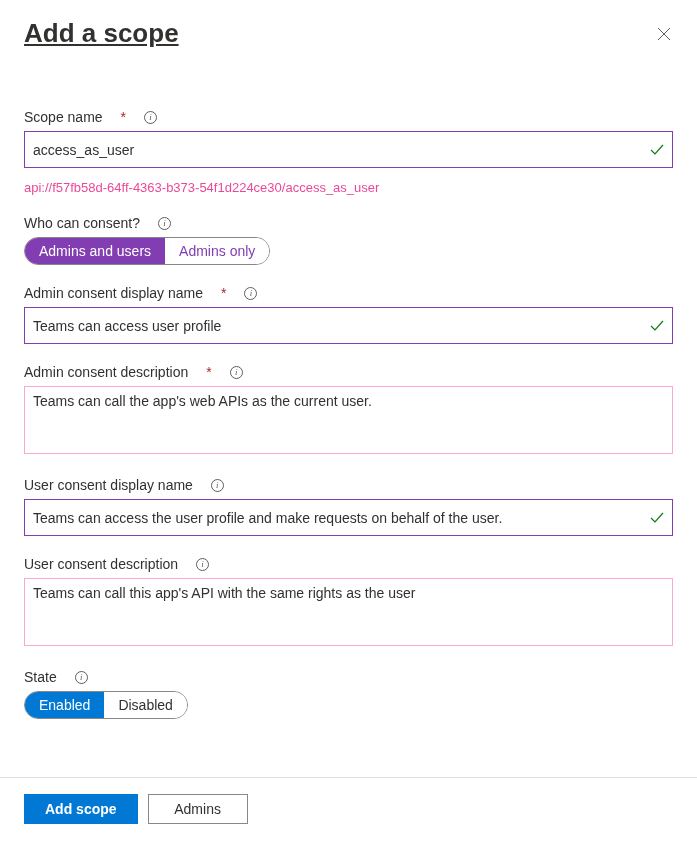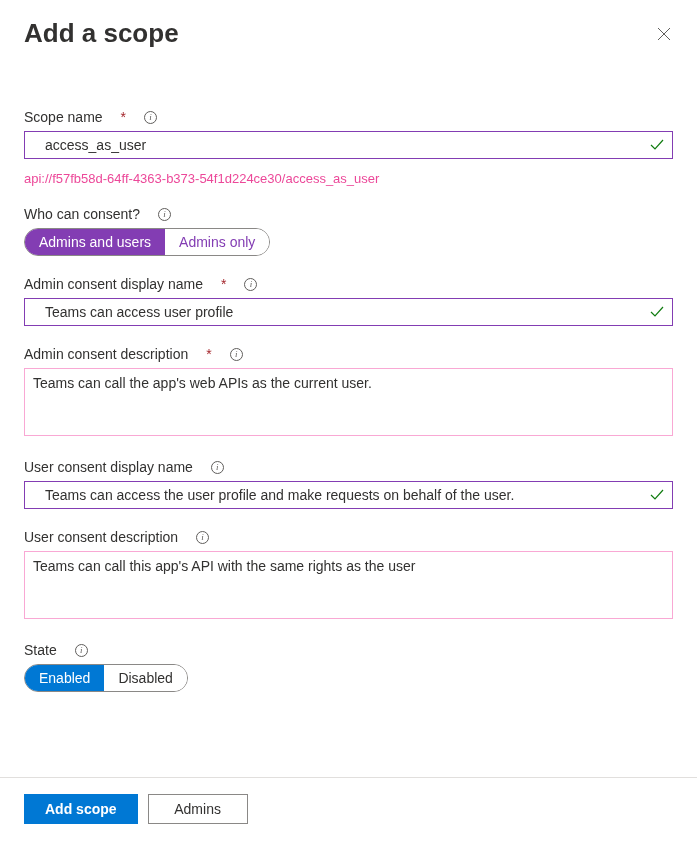--- a/index.html
+++ b/index.html
@@ -16,20 +16,21 @@
       padding: 18px 24px 0 24px;
       height: 100%;
       display: flex;
       flex-direction: column;
     }
     .header {
       display: flex;
       justify-content: space-between;
       align-items: flex-start;
       margin-bottom: 60px;
+      text-decoration: underline;
     }
     .title {
       font-size: 26px;
       font-weight: 600;
       color: #323130;
     }
     .close-btn {
       cursor: pointer;
       width: 18px;
       height: 18px;
@@ -60,22 +61,22 @@
       font-size: 9px;
       font-style: italic;
       font-family: Georgia, serif;
       color: #605e5c;
       cursor: pointer;
       line-height: 1;
     }
     .input-wrap { position: relative; }
     .text-input {
       width: 100%;
-      height: 28px;
-      padding: 0 30px 0 20px;
+      height: 37px;
+      padding: 0 30px 0 8px;
       border: 1px solid #833db3;
       font-family: inherit;
       font-size: 14px;
       color: #323130;
       outline: none;
     }
     .textarea {
       width: 100%;
       height: 68px;
       padding: 6px 8px;

